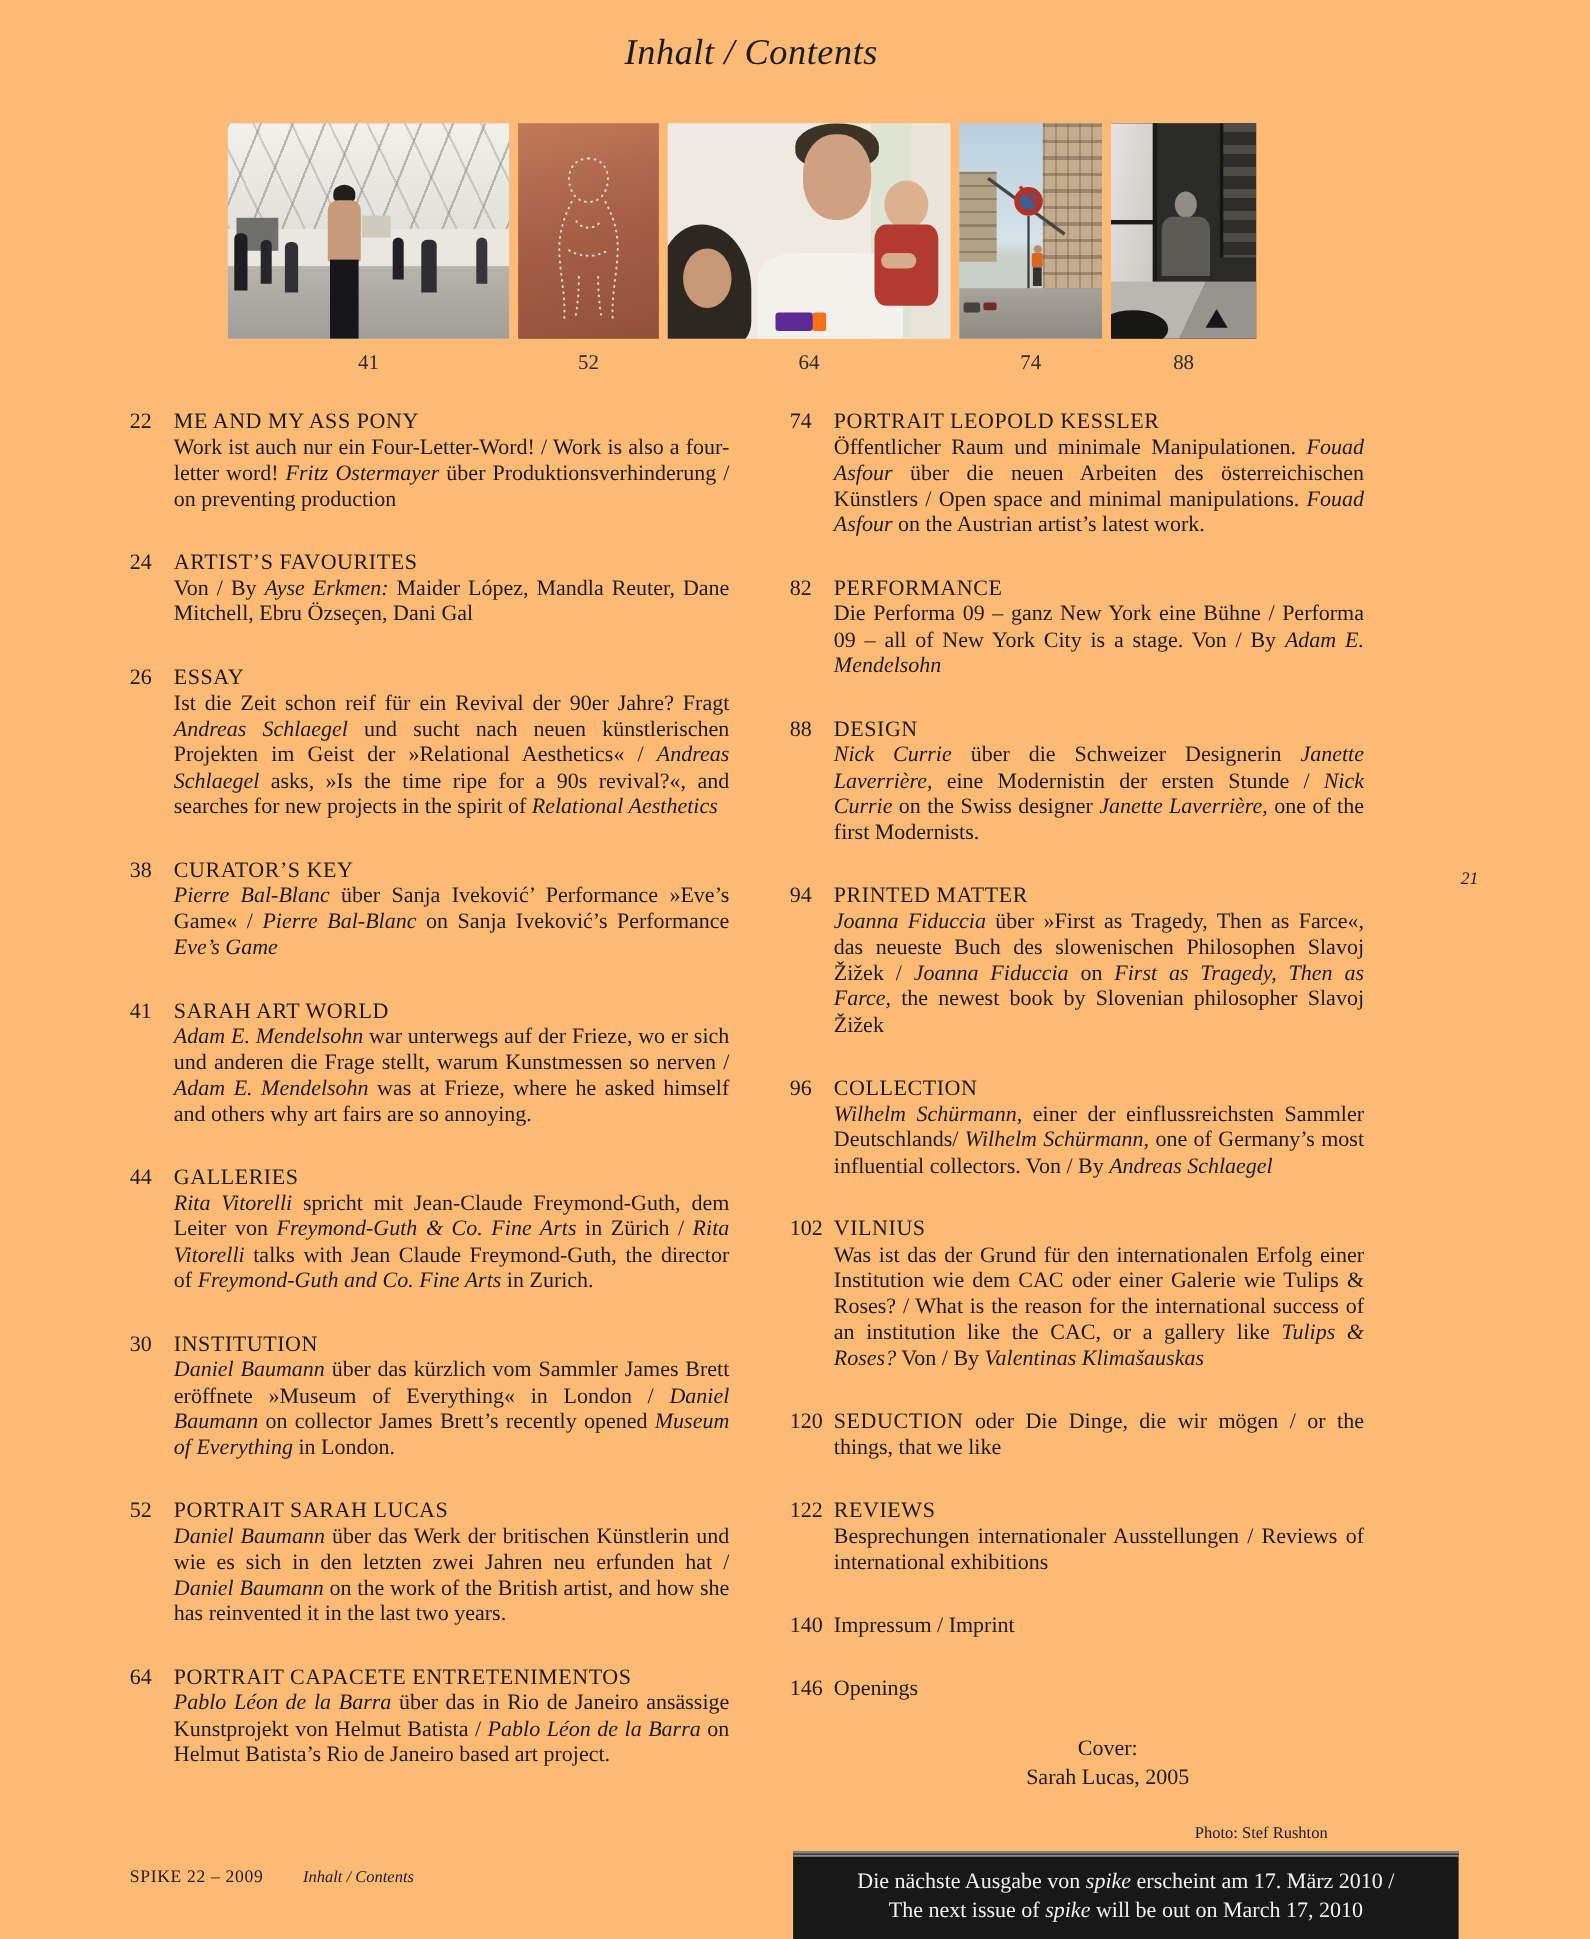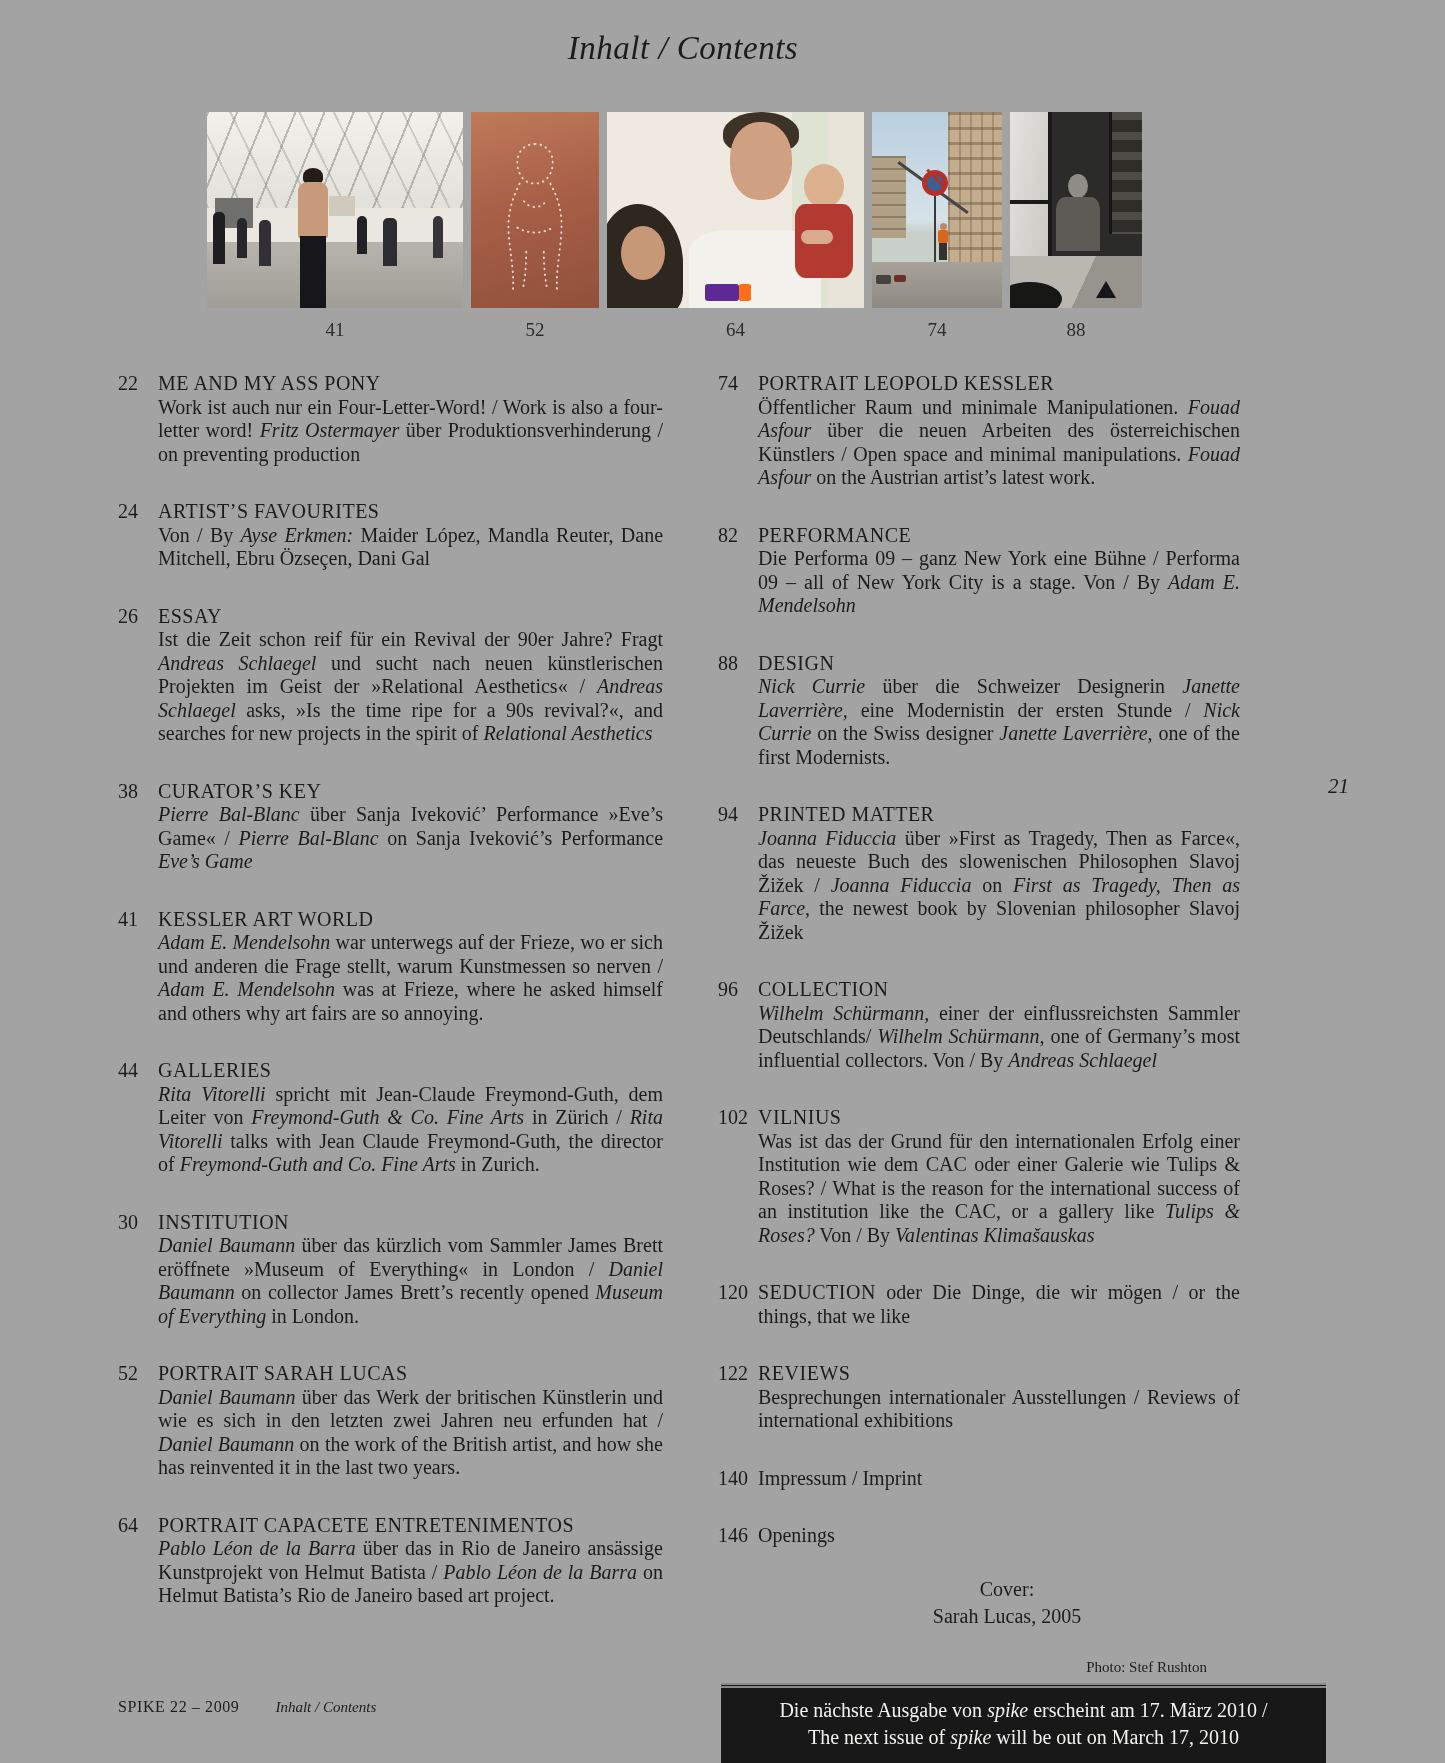--- a/index.html
+++ b/index.html
@@ -1,18 +1,18 @@
 <!DOCTYPE html>
 <html><head>
 <meta charset="utf-8">
 <style>
   html,body{margin:0;padding:0;background:#e9e9e9;}
   .page{
     position:relative; width:1445px; height:1763px; margin:0 auto;
-    background:#a3a3a3; overflow:hidden;
+    background:#fdba74; overflow:hidden;
     font-family:"Liberation Serif","DejaVu Serif",serif;
     color:#1c1c1c;
   }
   
   .title{
     position:absolute; top:30px; left:683px; transform:translateX(-50%);
     margin:0; font-size:33px; font-weight:normal; font-style:italic;
     white-space:nowrap; letter-spacing:.5px;
   }
   
@@ -89,21 +89,21 @@
   .a5 .blob{left:-12px;bottom:-8px;width:64px;height:34px;background:#171715;border-radius:50%;}
   
   .col{position:absolute; top:372px; font-size:20px; line-height:23.5px;}
   .col-left{left:118px; width:545px;}
   .col-right{left:718px; width:522px;}
   .entry{position:relative; padding-left:40px; margin-bottom:34px; text-align:justify;}
   .entry .num{position:absolute; left:0; top:0;}
   .entry .hd{display:block; letter-spacing:.5px;}
   .entry .hd.inline{display:inline;}
   
-  .folio{position:absolute; left:1328px; top:774px; font-style:italic; font-size:21px;}
+  .folio{position:absolute; left:1328px; top:791px; font-style:italic; font-size:16px;}
   
   .cover{position:absolute; left:807px; top:1576px; width:400px; text-align:center; font-size:20px; line-height:27px;}
   .cover .credit{font-size:15px; margin-top:24px;text-align:right;}
   
   .nextbar{
     position:absolute; left:721px; top:1683px; width:605px; height:80px;
     background:#181818; border-top:5px double #8a8a8a;
     color:#f2f2ef; text-align:center; font-size:20px; line-height:27px; padding-top:9px;
     box-sizing:border-box;
   }
@@ -221,21 +221,21 @@
       <span class="txt"><span class="hd">ESSAY</span>Ist die Zeit schon reif für ein Revival der 90er Jahre? Fragt <i>Andreas Schlaegel</i> und sucht nach neuen künstlerischen Projekten im Geist der »Relational Aesthetics« / <i>Andreas Schlaegel</i> asks, »Is the time ripe for a 90s revival?«, and searches for new projects in the spirit of <i>Relational Aesthetics</i></span>
     </div>
 
     <div class="entry">
       <span class="num">38</span>
       <span class="txt"><span class="hd">CURATOR’S KEY</span><i>Pierre Bal-Blanc</i> über Sanja Iveković’ Performance »Eve’s Game« / <i>Pierre Bal-Blanc</i> on Sanja Iveković’s Performance <i>Eve’s Game</i></span>
     </div>
 
     <div class="entry">
       <span class="num">41</span>
-      <span class="txt"><span class="hd">KESSLER ART WORLD</span><i>Adam E. Mendelsohn</i> war unterwegs auf der Frieze, wo er sich und anderen die Frage stellt, warum Kunstmessen so nerven / <i>Adam E. Mendelsohn</i> was at Frieze, where he asked himself and others why art fairs are so annoying.</span>
+      <span class="txt"><span class="hd">SARAH ART WORLD</span><i>Adam E. Mendelsohn</i> war unterwegs auf der Frieze, wo er sich und anderen die Frage stellt, warum Kunstmessen so nerven / <i>Adam E. Mendelsohn</i> was at Frieze, where he asked himself and others why art fairs are so annoying.</span>
     </div>
 
     <div class="entry">
       <span class="num">44</span>
       <span class="txt"><span class="hd">GALLERIES</span><i>Rita Vitorelli</i> spricht mit Jean-Claude Freymond-Guth, dem Leiter von <i>Freymond-Guth &amp; Co. Fine Arts</i> in Zürich / <i>Rita Vitorelli</i> talks with Jean Claude Freymond-Guth, the director of <i>Freymond-Guth and Co. Fine Arts</i> in Zurich.</span>
     </div>
 
     <div class="entry">
       <span class="num">30</span>
       <span class="txt"><span class="hd">INSTITUTION</span><i>Daniel Baumann</i> über das kürzlich vom Sammler James Brett eröffnete »Museum of Everything« in London / <i>Daniel Baumann</i> on collector James Brett’s recently opened <i>Museum of Everything</i> in London.</span>

